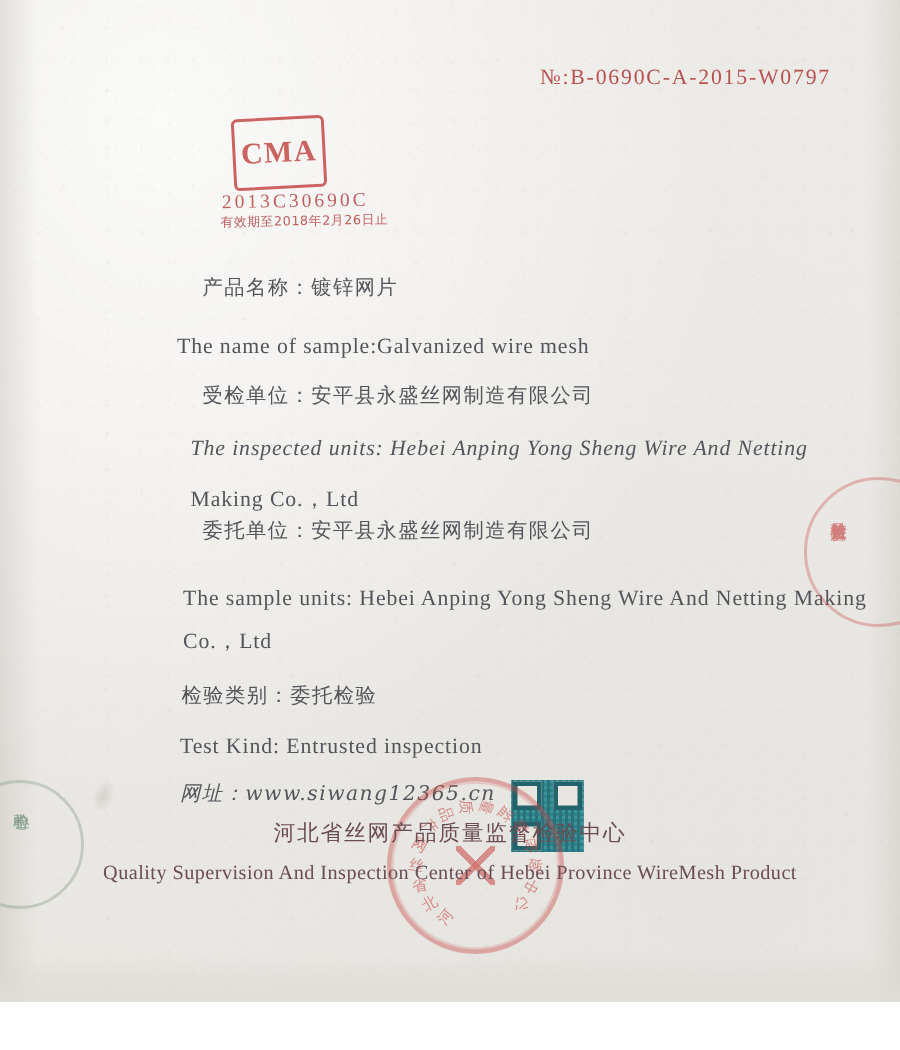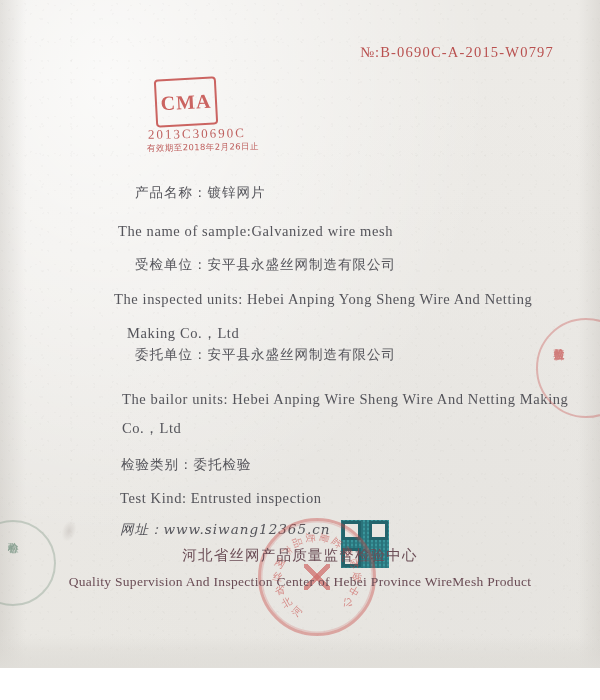--- a/index.html
+++ b/index.html
@@ -145,21 +145,21 @@
   .en {
     font-family: "Liberation Serif", serif;
     font-size: 14.5px;
     letter-spacing: 0.6px;
     color: #54545a;
   }
   .row { position: relative; }
   .r1 { position: absolute; left: 135px; top: 0px; }
   .r2 { position: absolute; left: 118px; top: 38px; text-align: center; }
   .r3 { position: absolute; left: 135px; top: 72px; }
-  .r4 { position: absolute; left: 114px; top: 106px; }
+  .r4 { position: absolute; left: 127px; top: 106px; font-style: italic; }
   .r5 { position: absolute; left: 127px; top: 140px; }
   .r6 { position: absolute; left: 135px; top: 162px; }
   .r7 { position: absolute; left: 122px; top: 206px; }
   .r8 { position: absolute; left: 122px; top: 235px; text-align: right; }
   .r9 { position: absolute; left: 121px; top: 272px; }
   .r10 { position: absolute; left: 120px; top: 305px; }
   .r11 { position: absolute; left: 120px; top: 337px; font-style: italic; }
 
   .footer {
     position: absolute;
@@ -334,21 +334,21 @@
   </div>
 
   <div class="fields">
     <div class="row">
       <div class="line cn r1">产品名称：镀锌网片</div>
       <div class="line en r2">The name of sample:Galvanized wire mesh</div>
       <div class="line cn r3">受检单位：安平县永盛丝网制造有限公司</div>
       <div class="line en r4">The inspected units: Hebei Anping Yong Sheng Wire And Netting</div>
       <div class="line en r5">Making Co.，Ltd</div>
       <div class="line cn r6">委托单位：安平县永盛丝网制造有限公司</div>
-      <div class="line en r7">The bailor units: Hebei Anping Wire Sheng Wire And Netting Making</div>
+      <div class="line en r7">The sample units: Hebei Anping Yong Sheng Wire And Netting Making</div>
       <div class="line en r8">Co.，Ltd</div>
       <div class="line cn r9">检验类别：委托检验</div>
       <div class="line en r10">Test Kind: Entrusted inspection</div>
       <div class="line cn r11">网址：www.siwang12365.cn</div>
     </div>
   </div>
 
   <div class="smudge"></div>
 
   <div class="seal-partial">

